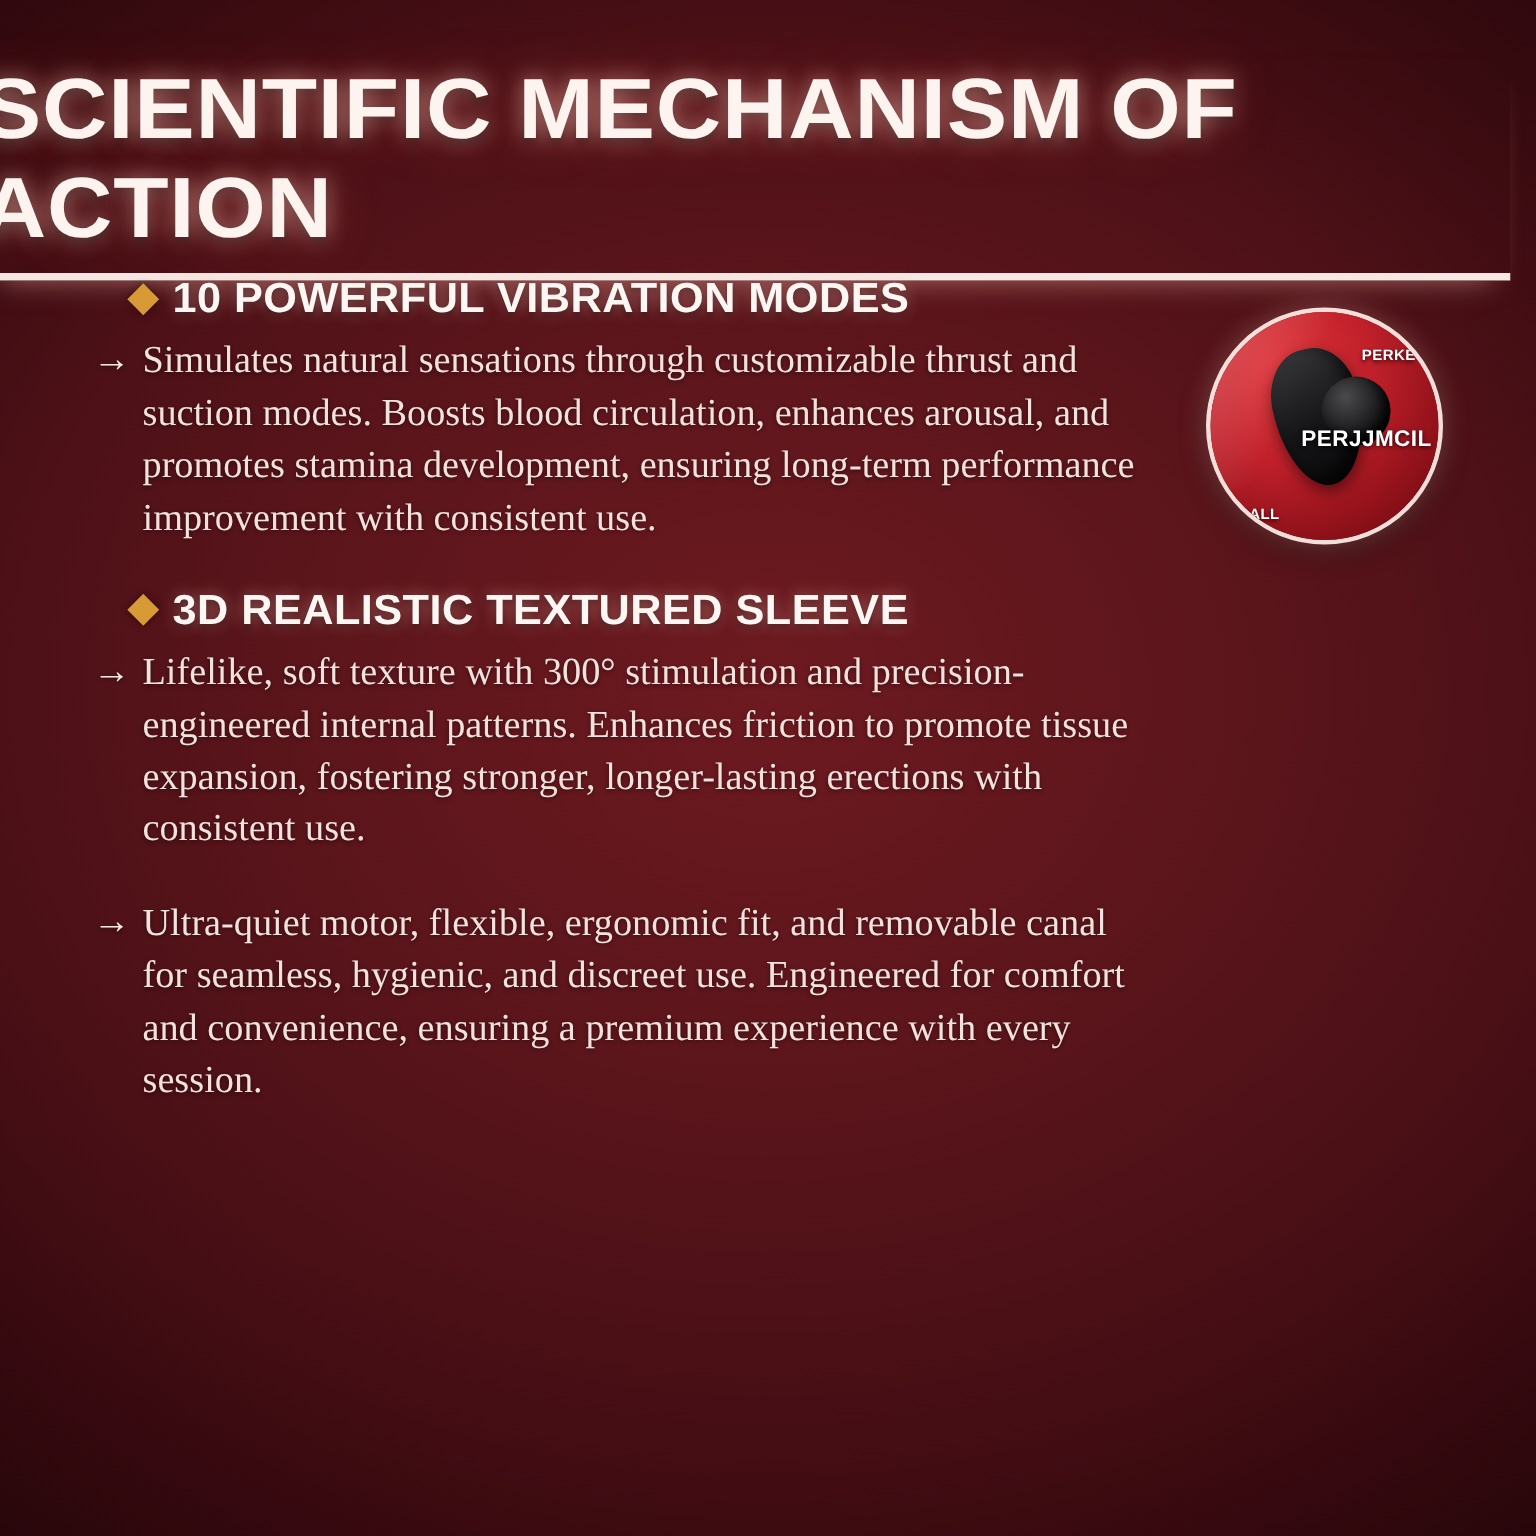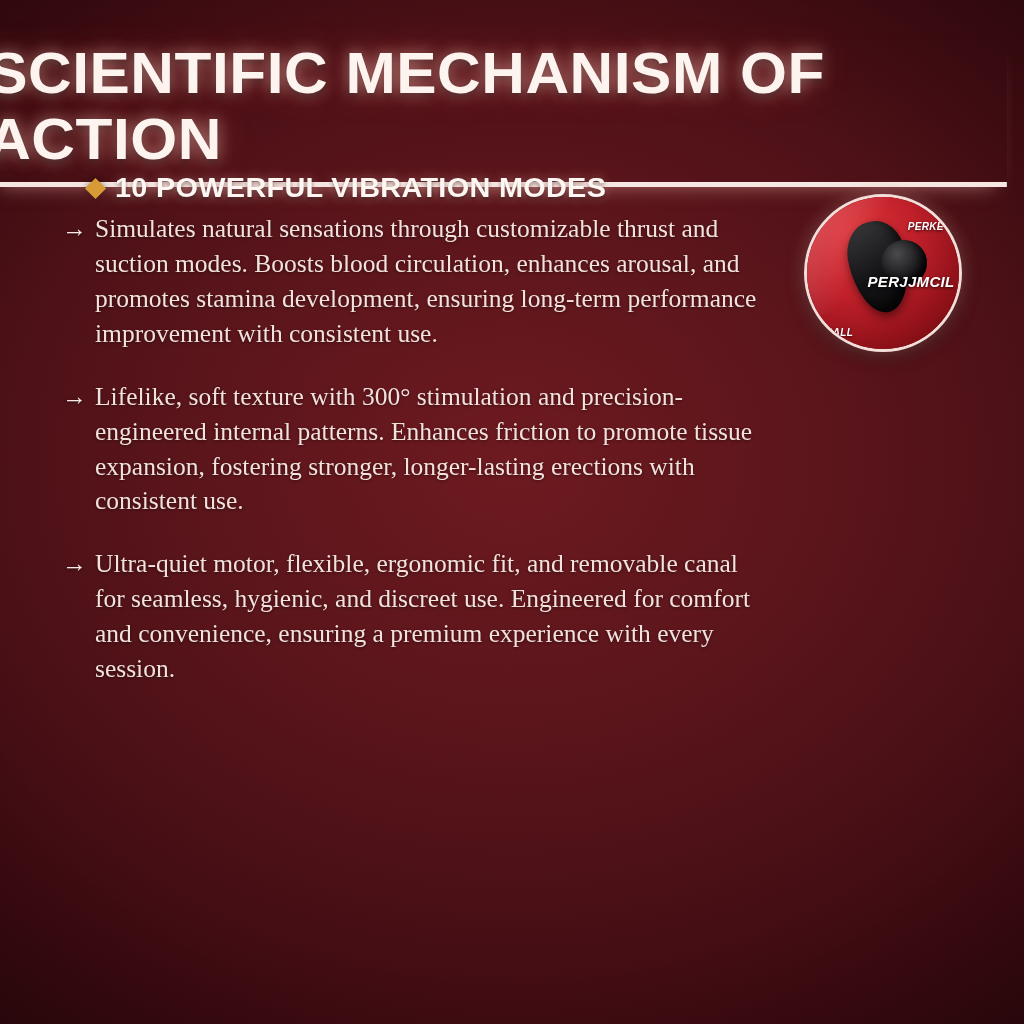--- a/index.html
+++ b/index.html
@@ -68,21 +68,21 @@
     position: relative;
     margin-bottom: 28px;
   }
   .block-text {
     width: 700px;
   }
   .heading {
     display: flex;
     align-items: center;
     gap: 12px;
-    margin: 0 0 8px 0;
+    margin: 11px 0 8px 0;
     padding-left: 26px;
   }
   .diamond {
     width: 15px;
     height: 15px;
     background: #d89a34;
     transform: rotate(45deg);
     flex: none;
     box-shadow: 0 0 6px rgba(0,0,0,0.45);
   }
@@ -191,21 +191,21 @@
     font-weight: bold;
     letter-spacing: 0.3px;
     white-space: nowrap;
   }
   .cap-a { top: 16%; right: 10%; font-size: 10px; }
   .cap-b { top: 50%; right: 3%; font-size: 15px; }
   .cap-c { top: 70%; left: 12%; font-size: 10px; margin-top: 24px; }
   .cap-d { top: 55%; left: 50%; font-size: 12px; transform: translateX(-50%); }
   .cap-e { top: 66%; left: 50%; font-size: 9px; transform: translateX(-50%); line-height: 1.15; text-align: center; }
 
-  .t1 { top: 22px; font-style: italic; }
+  .t1 { top: 22px; }
   .t2 { top: 288px; }
 </style>
 </head>
 <body>
 
 <div class="poster">
 
   <div class="title-wrap">
     <div class="title">SCIENTIFIC MECHANISM OF ACTION</div>
   </div>
@@ -226,20 +226,24 @@
         <div class="gloss"></div>
         <div class="dev1"></div>
         <div class="dev1b"></div>
         <span class="cap cap-a">PERKE</span>
         <span class="cap cap-b">PERJJMCIL</span>
         <span class="cap cap-c">RALL</span>
       </div>
     </div>
 
     <div class="block">
+      <div class="heading">
+        <span class="diamond"></span>
+        <span class="heading-text">3D REALISTIC TEXTURED SLEEVE</span>
+      </div>
       <div class="body block-text">
         <span class="arrow">→</span>
         <span>Lifelike, soft texture with 300° stimulation and precision-engineered internal patterns. Enhances friction to promote tissue expansion, fostering stronger, longer-lasting erections with consistent use.</span>
       </div>
     </div>
 
     <div class="block">
       <div class="body block-text">
         <span class="arrow">→</span>
         <span>Ultra-quiet motor, flexible, ergonomic fit, and removable canal for seamless, hygienic, and discreet use. Engineered for comfort and convenience, ensuring a premium experience with every session.</span>

